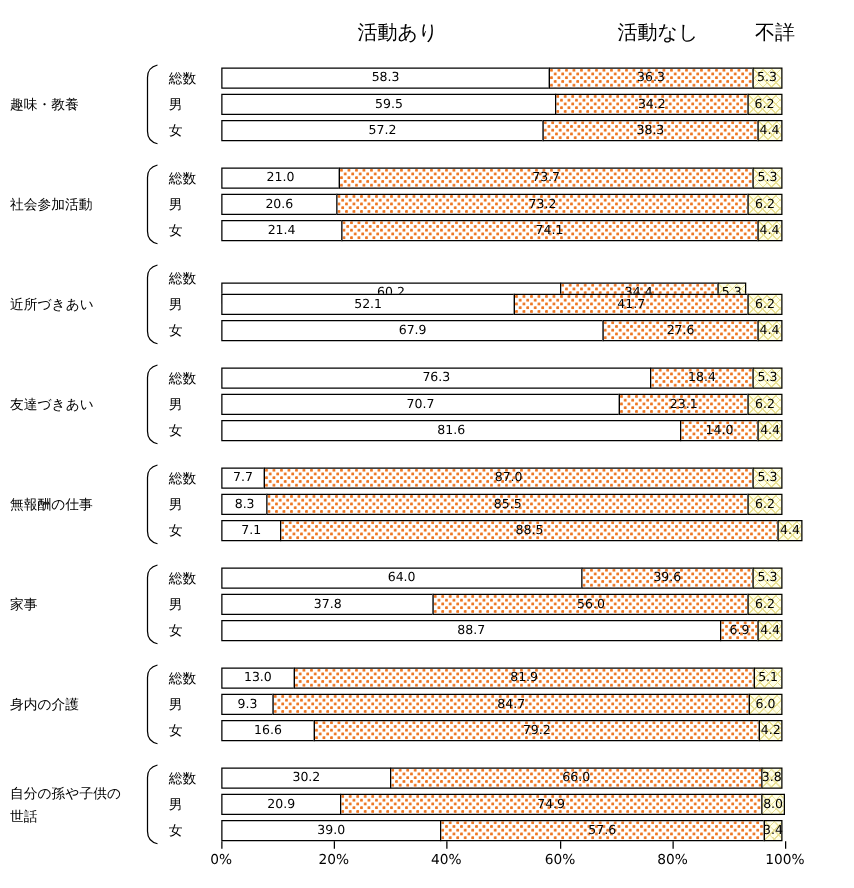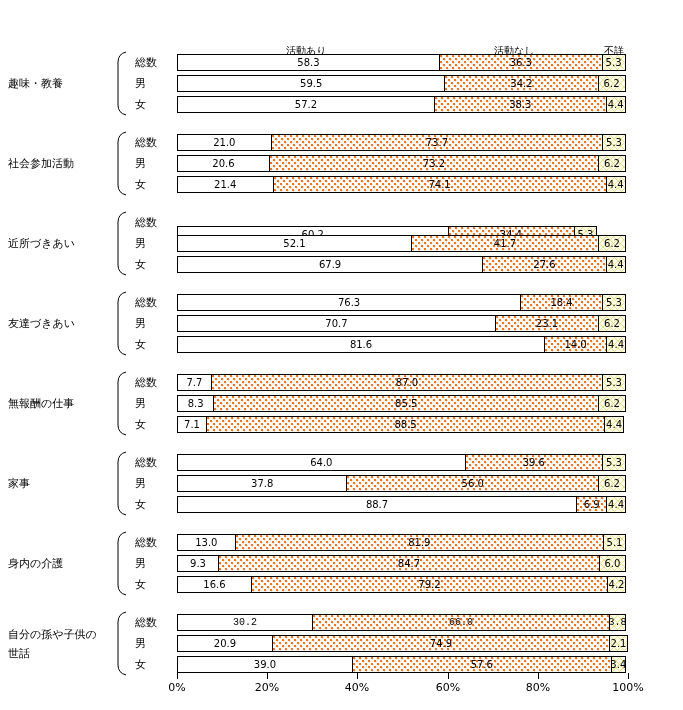--- a/index.html
+++ b/index.html
@@ -1,19 +1,19 @@
 <!DOCTYPE html>
 <html><head>
 <meta charset="utf-8">
 <style>
   html,body{margin:0;padding:0;background:#fff;}
   body{font-family:"DejaVu Sans","Liberation Sans",sans-serif;color:#000;}
   #chart{position:relative;width:683px;height:710px;background:#fff;overflow:hidden;}
 
-  .hdr{position:absolute;top:44px;font-size:10px;white-space:nowrap;}
+  .hdr{position:absolute;top:16px;font-size:16px;white-space:nowrap;}
 
   .group{position:absolute;left:0;width:683px;height:59px;}
   .cat-label{position:absolute;left:8px;top:0;width:96px;height:59px;
              display:flex;align-items:center;font-size:11px;line-height:19px;}
   .bracket{position:absolute;left:116px;top:-3px;}
   .row-label{position:absolute;left:135px;width:40px;height:17px;line-height:17px;font-size:11px;white-space:nowrap;}
   .bar-row{position:absolute;left:177px;top:0;height:17px;display:flex;}
 
   .seg{box-sizing:border-box;height:17px;border:1px solid #000;
        display:flex;align-items:center;justify-content:center;overflow:visible;}
@@ -247,21 +247,21 @@
         </div>
         <div class="seg seg-no" style="width: 385.605px; margin-left: -1px;">
           <span class="val">85.5</span>
         </div>
         <div class="seg seg-unk" style="width: 27.962px; margin-left: -1px;">
           <span class="val">6.2</span>
         </div>
       </div>
       <div class="row-label" style="top: 42px;">女</div>
       <div class="bar-row" style="top: 42px;">
-        <div class="seg seg-yes" style="width: 30px;">
+        <div class="seg seg-yes" style="width: 48px;">
           <span class="val">7.1</span>
         </div>
         <div class="seg seg-no" style="width: 399.135px; margin-left: -1px;">
           <span class="val">88.5</span>
         </div>
         <div class="seg seg-unk" style="width: 19.844px; margin-left: -1px;">
           <span class="val">4.4</span>
         </div>
       </div>
     </div>
@@ -354,41 +354,41 @@
       </div>
     </div>
     <div class="group" style="top: 614px;">
       <div class="cat-label">
         <span>自分の孫や子供の世話</span>
       </div>
       <svg class="bracket" width="12" height="65" viewBox="0 0 12 65">
         <path d="M10 1 Q2 3 2 11 L2 54 Q2 62 10 64" fill="none" stroke="#000" stroke-width="1"></path>
       </svg>
       <div class="row-label" style="top: 0px;">総数</div>
-      <div class="bar-row" style="top: 0px; font-family: Liberation Mono, monospace;">
+      <div class="bar-row" style="top: 0px;">
         <div class="seg seg-yes" style="width: 136.202px;">
           <span class="val">30.2</span>
         </div>
         <div class="seg seg-no" style="width: 297.66px; margin-left: -1px;">
           <span class="val">66.0</span>
         </div>
         <div class="seg seg-unk" style="width: 17.138px; margin-left: -1px;">
           <span class="val">3.8</span>
         </div>
       </div>
       <div class="row-label" style="top: 21px;">男</div>
       <div class="bar-row" style="top: 21px;">
         <div class="seg seg-yes" style="width: 96px;">
           <span class="val">20.9</span>
         </div>
         <div class="seg seg-no" style="width: 337.799px; margin-left: -1px;">
           <span class="val">74.9</span>
         </div>
         <div class="seg seg-unk" style="width: 19.393px; margin-left: -1px;">
-          <span class="val">2.1</span>
+          <span class="val">8.0</span>
         </div>
       </div>
       <div class="row-label" style="top: 42px;">女</div>
       <div class="bar-row" style="top: 42px;">
         <div class="seg seg-yes" style="width: 175.89px;">
           <span class="val">39.0</span>
         </div>
         <div class="seg seg-no" style="width: 259.776px; margin-left: -1px;">
           <span class="val">57.6</span>
         </div>

